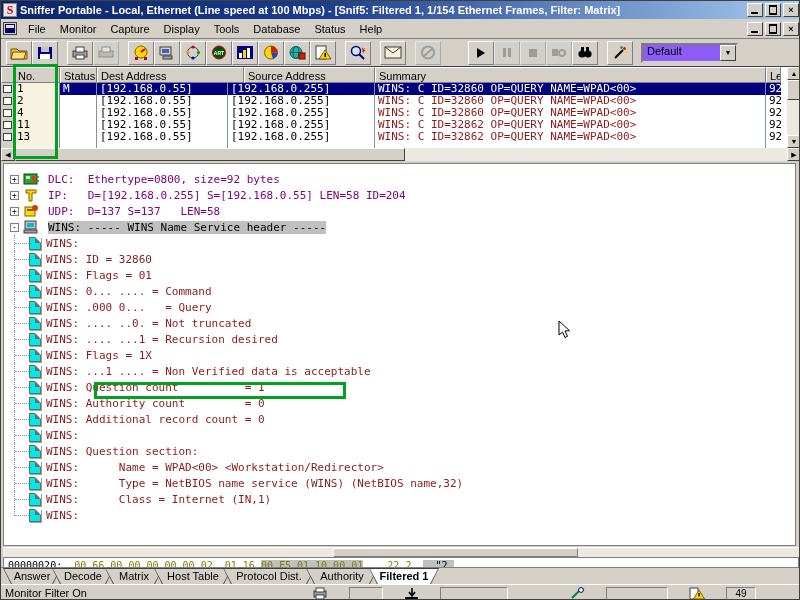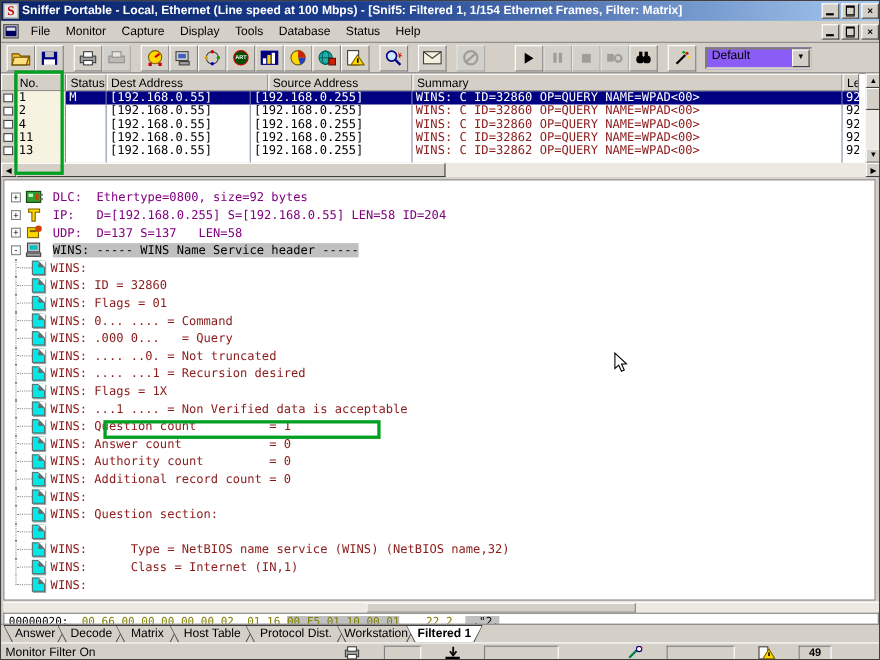--- a/index.html
+++ b/index.html
@@ -143,21 +143,21 @@
   .tab-in{ position:absolute; inset:1px 1px 0 1px;
     clip-path:polygon(0 0,100% 0,calc(100% - 8px) 100%,8px 100%);
     background:#d4d0c8; font-size:11px; color:#000; text-align:center; line-height:15px; white-space:nowrap;}
   .tab.active{ z-index:5;}
   .tab.active .tab-in{ background:#fff; font-weight:bold;}
 
   
   .statusbar{ position:absolute; left:0; top:583px; width:800px; height:17px; background:#d4d0c8;
     border-top:1px solid #fff; display:flex; align-items:center; font-size:11px;}
   .sb-left{ padding-left:4px; color:#000; flex:none;}
-  .sb-right{ margin-left:auto; margin-right:45px; display:flex; align-items:flex-start; gap:21px;font-weight:bold;}
+  .sb-right{ margin-left:auto; margin-right:45px; display:flex; align-items:flex-start; gap:21px;}
   .sb-box{ height:13px; background:#d4d0c8; border:1px solid; border-color:#808080 #fff #fff #808080;
     font-size:10px; text-align:center; line-height:12px; color:#000;}
 
   
   .anno{ position:absolute; border:3px solid #00a020; background:transparent; z-index:1000; pointer-events:none;}
   .cursor{ position:absolute; z-index:1001; pointer-events:none;}
 </style>
 </head>
 <body>
 
@@ -492,26 +492,25 @@
   <div class="dline"><span class="trunk"></span><span class="hstub"></span><span class="cicon"></span><span class="dtext t-maroon">WINS:</span></div>
   <div class="dline"><span class="trunk"></span><span class="hstub"></span><span class="cicon"></span><span class="dtext t-maroon">WINS: ID = 32860</span></div>
   <div class="dline"><span class="trunk"></span><span class="hstub"></span><span class="cicon"></span><span class="dtext t-maroon">WINS: Flags = 01</span></div>
   <div class="dline"><span class="trunk"></span><span class="hstub"></span><span class="cicon"></span><span class="dtext t-maroon">WINS: 0... .... = Command</span></div>
   <div class="dline"><span class="trunk"></span><span class="hstub"></span><span class="cicon"></span><span class="dtext t-maroon">WINS: .000 0...   = Query</span></div>
   <div class="dline"><span class="trunk"></span><span class="hstub"></span><span class="cicon"></span><span class="dtext t-maroon">WINS: .... ..0. = Not truncated</span></div>
   <div class="dline"><span class="trunk"></span><span class="hstub"></span><span class="cicon"></span><span class="dtext t-maroon">WINS: .... ...1 = Recursion desired</span></div>
   <div class="dline"><span class="trunk"></span><span class="hstub"></span><span class="cicon"></span><span class="dtext t-maroon">WINS: Flags = 1X</span></div>
   <div class="dline"><span class="trunk"></span><span class="hstub"></span><span class="cicon"></span><span class="dtext t-maroon">WINS: ...1 .... = Non Verified data is acceptable</span></div>
   <div class="dline"><span class="trunk"></span><span class="hstub"></span><span class="cicon"></span><span class="dtext t-maroon">WINS: Question count          = 1</span></div>
-  <div class="dline"><span class="trunk"></span><span class="hstub"></span><span class="cicon"></span><span class="dtext t-maroon">WINS: Answer count            = 0</span></div>
   <div class="dline"><span class="trunk"></span><span class="hstub"></span><span class="cicon"></span><span class="dtext t-maroon">WINS: Authority count         = 0</span></div>
   <div class="dline"><span class="trunk"></span><span class="hstub"></span><span class="cicon"></span><span class="dtext t-maroon">WINS: Additional record count = 0</span></div>
   <div class="dline"><span class="trunk"></span><span class="hstub"></span><span class="cicon"></span><span class="dtext t-maroon">WINS:</span></div>
   <div class="dline"><span class="trunk"></span><span class="hstub"></span><span class="cicon"></span><span class="dtext t-maroon">WINS: Question section:</span></div>
-  <div class="dline"><span class="trunk"></span><span class="hstub"></span><span class="cicon"></span></div>
+  <div class="dline"><span class="trunk"></span><span class="hstub"></span><span class="cicon"></span><span class="dtext t-maroon">WINS:      Name = WPAD&lt;00&gt; &lt;Workstation/Redirector&gt;</span></div>
   <div class="dline"><span class="trunk"></span><span class="hstub"></span><span class="cicon"></span><span class="dtext t-maroon">WINS:      Type = NetBIOS name service (WINS) (NetBIOS name,32)</span></div>
   <div class="dline"><span class="trunk"></span><span class="hstub"></span><span class="cicon"></span><span class="dtext t-maroon">WINS:      Class = Internet (IN,1)</span></div>
   <div class="dline"><span class="trunk" style="height:9px;align-self:flex-start"></span><span class="hstub"></span><span class="cicon"></span><span class="dtext t-maroon">WINS:</span></div>
 </div>
 
 <div class="dstrip">
   <div class="dthumb"></div>
 </div>
 
 <div class="hexpane"><span class="hx-off">00000020:</span><span class="hx-b">  00 66 00 00 00 00 00 02  01 16 </span><span class="hx-b hx-hl">00 F5 01 10 00 01</span><span class="hx-b">    22 2  </span><span class="hx-a"> ."2.</span></div>
@@ -526,21 +525,21 @@
   <div class="tab" style="width:58px">
       <div class="tab-in">Matrix</div>
     </div>
   <div class="tab" style="width:78px">
       <div class="tab-in">Host Table</div>
     </div>
   <div class="tab" style="width:92px">
       <div class="tab-in">Protocol Dist.</div>
     </div>
   <div class="tab" style="width:72px">
-      <div class="tab-in">Workstation</div>
+      <div class="tab-in">Authority</div>
     </div>
   <div class="tab active" style="width:70px">
       <div class="tab-in">Filtered 1</div>
     </div>
 </div>
 
 <div class="statusbar">
   <span class="sb-left">Monitor Filter On</span>
   <div class="sb-right">
     <svg width="16" height="13">

